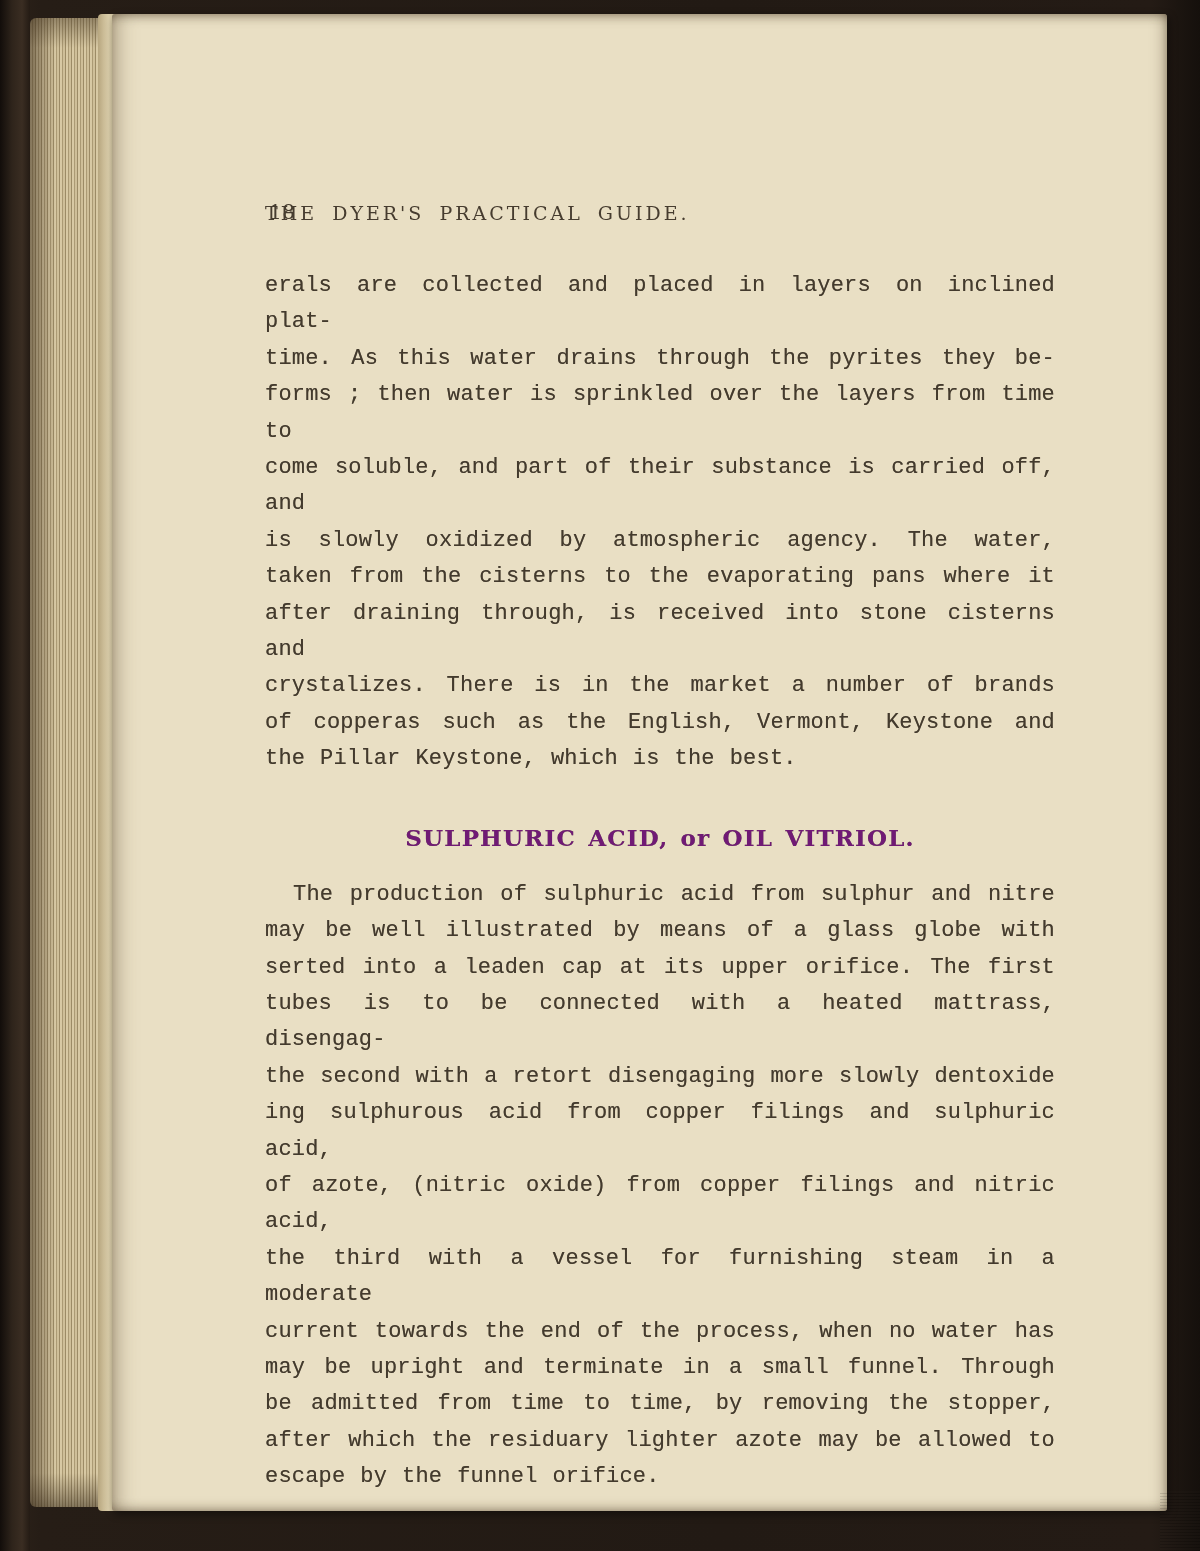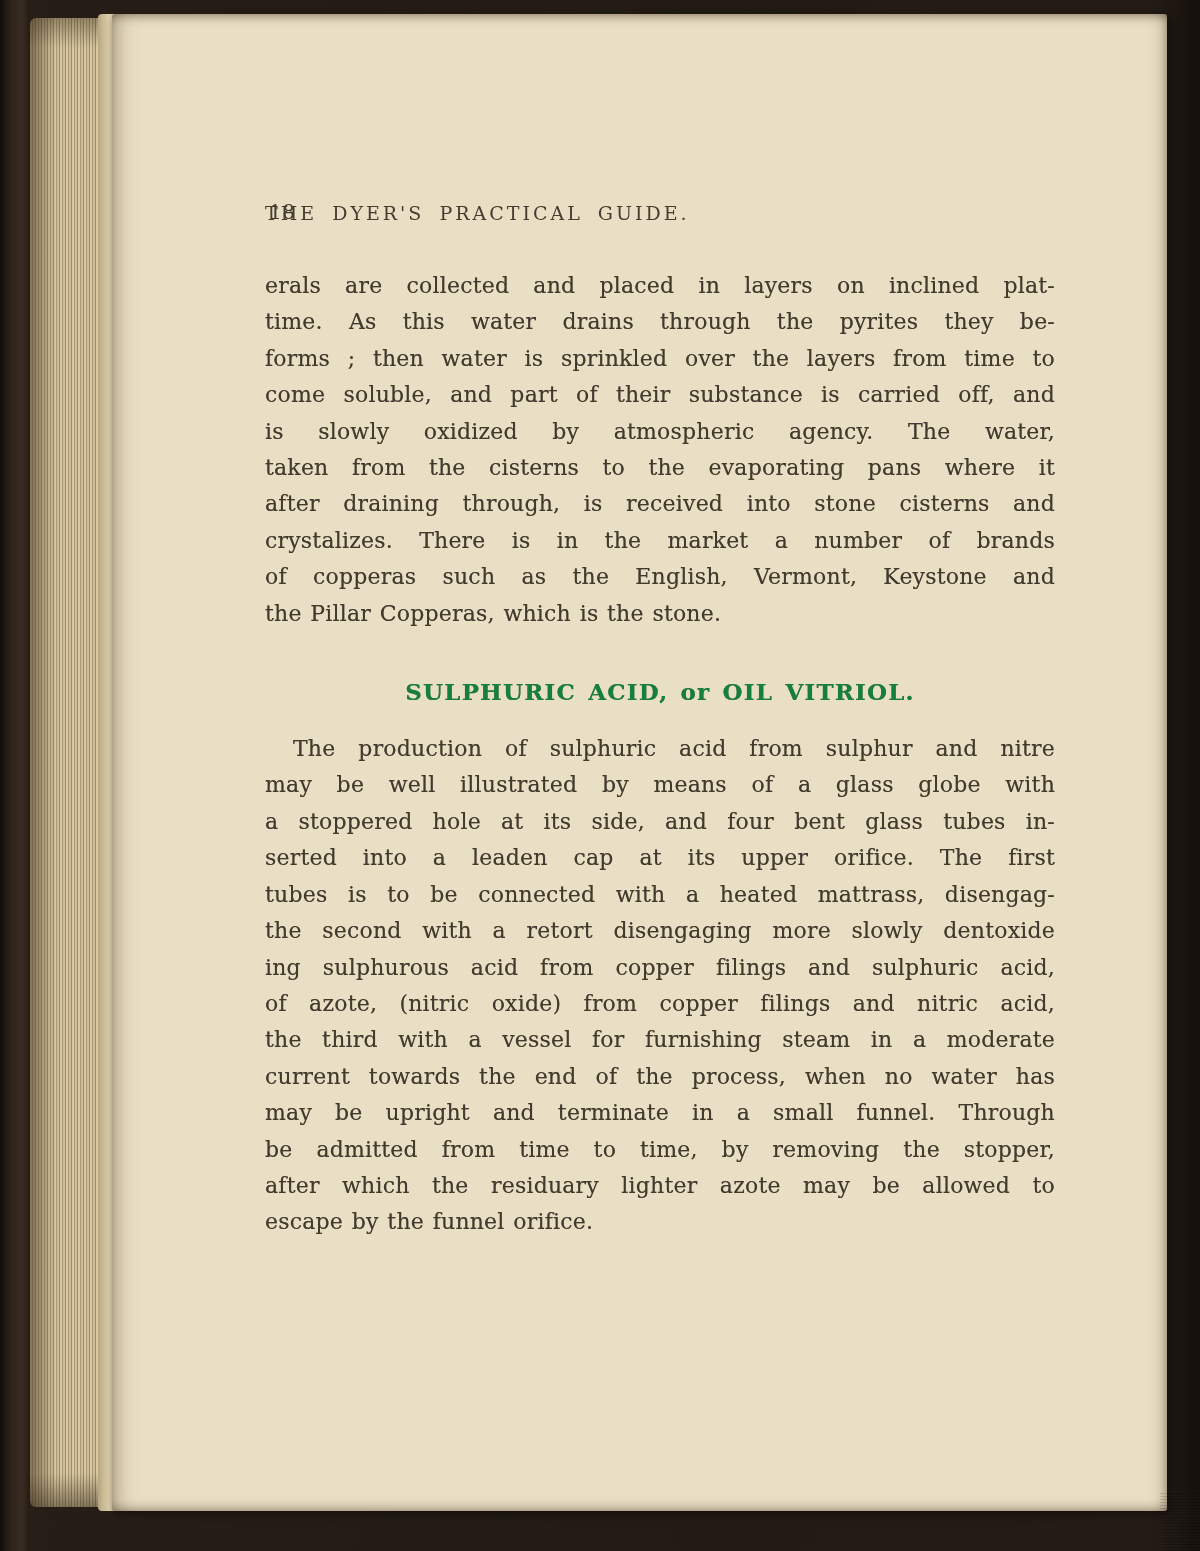--- a/index.html
+++ b/index.html
@@ -118,39 +118,40 @@
 
   .line {
     font-size: 22px;
     line-height: 36.4px;
     letter-spacing: 0.2px;
     word-spacing: 1.5px;
     text-align: justify;
     text-align-last: justify;
     white-space: normal;
     text-shadow: 0 0 0.5px rgba(62,52,40,0.55);
+    font-family: Liberation Mono, monospace;
   }
 
   .paragraph .line:last-child {
     text-align-last: left;
   }
 
   .paragraph.indent .line:first-child {
     text-indent: 28px;
   }
 
   .section-heading {
     margin-top: 46px;
     margin-bottom: 26px;
     text-align: center;
     font-size: 23px;
     font-weight: 700;
     letter-spacing: 1.2px;
     word-spacing: 3px;
-    color: #15803d;
+    color: #701a75;
     text-shadow: 0 0 0.5px rgba(55,45,32,0.6);
   }
 
   
   .cover-texture {
     position: absolute;
     right: 0; bottom: 0;
     width: 40px; height: 60px;
     background:
       repeating-linear-gradient(0deg, rgba(0,0,0,0.25) 0 1px, rgba(255,255,255,0.02) 1px 3px);
@@ -175,27 +176,26 @@
         <div class="paragraph">
           <div class="line">erals are collected and placed in layers on inclined plat-</div>
           <div class="line">time.  As this water drains through the pyrites they be-</div>
           <div class="line">forms ; then water is sprinkled over the layers from time to</div>
           <div class="line">come soluble, and part of their substance is carried off, and</div>
           <div class="line">is slowly oxidized by atmospheric agency.  The water,</div>
           <div class="line">taken from the cisterns to the evaporating pans where it</div>
           <div class="line">after draining through, is received into stone cisterns and</div>
           <div class="line">crystalizes.  There is in the market a number of brands</div>
           <div class="line">of copperas such as the English, Vermont, Keystone and</div>
-          <div class="line">the Pillar Copperas, which is the stone.</div>
+          <div class="line">the Pillar Keystone, which is the best.</div>
         </div>
         <div class="section-heading">SULPHURIC ACID, or OIL VITRIOL.</div>
         <div class="paragraph indent">
           <div class="line">The production of sulphuric acid from sulphur and nitre</div>
           <div class="line">may be well illustrated by means of a glass globe with</div>
-          <div class="line">a stoppered hole at its side, and four bent glass tubes in-</div>
           <div class="line">serted into a leaden cap at its upper orifice.  The first</div>
           <div class="line">tubes is to be connected with a heated mattrass, disengag-</div>
           <div class="line">the second with a retort disengaging more slowly dentoxide</div>
           <div class="line">ing sulphurous acid from copper filings and sulphuric acid,</div>
           <div class="line">of azote, (nitric oxide) from copper filings and nitric acid,</div>
           <div class="line">the third with a vessel for furnishing steam in a moderate</div>
           <div class="line">current towards the end of the process, when no water has</div>
           <div class="line">may be upright and terminate in a small funnel.  Through</div>
           <div class="line">be admitted from time to time, by removing the stopper,</div>
           <div class="line">after which the residuary lighter azote may be allowed to</div>

